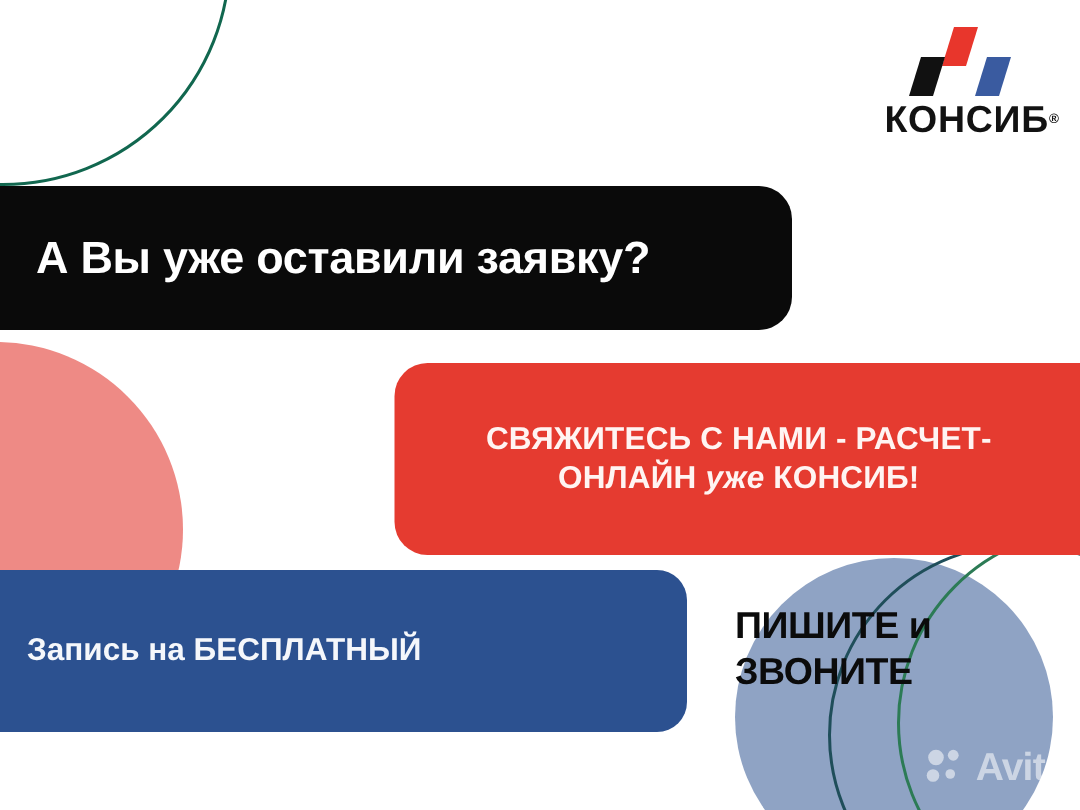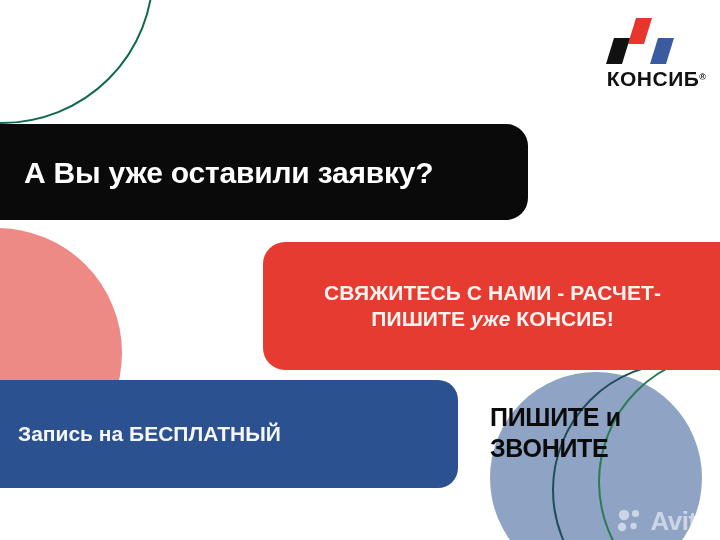--- a/index.html
+++ b/index.html
@@ -78,21 +78,21 @@
   }
   #logo-wordmark-wrap {
     position: absolute;
     left: 0;
     top: 50px;
     width: 136px;
     text-align: right;
     white-space: nowrap;
   }
   #logo-wordmark {
-    font-size: 21px;
+    font-size: 25px;
     font-weight: 700;
     letter-spacing: 0.5px;
     color: #121212;
     line-height: 1;
   }
   #logo-reg {
     font-size: 9px;
     vertical-align: super;
     color: #121212;
     font-weight: 700;
@@ -171,21 +171,21 @@
     font-size: 25px;
     font-weight: 700;
     line-height: 1.22;
     letter-spacing: -0.3px;
   }
 
   
   #avito-watermark {
     position: absolute;
     right: 8px;
-    bottom: 6px;
+    bottom: 16px;
     display: flex;
     align-items: center;
     gap: 8px;
     opacity: 0.55;
   }
   #avito-dots { display: block; }
   #avito-text {
     color: #ffffff;
     font-size: 26px;
     font-weight: 700;
@@ -215,21 +215,21 @@
     </div>
   </div>
 
   <div class="banner" id="banner-black">
     <span id="banner-black-text">А Вы уже оставили заявку?</span>
   </div>
 
   <div class="banner" id="banner-red">
     <span id="banner-red-text">
       <span>СВЯЖИТЕСЬ С НАМИ - РАСЧЕТ-</span><br>
-      <span>ПИШИТЕ</span>
+      <span>ОНЛАЙН</span>
       <span class="soft">уже</span>
       <span>КОНСИБ!</span>
     </span>
   </div>
 
   <div class="banner" id="banner-blue">
     <span id="banner-blue-text">
       <span>Запись на БЕСПЛАТНЫЙ</span><br>
     </span>
   </div>

